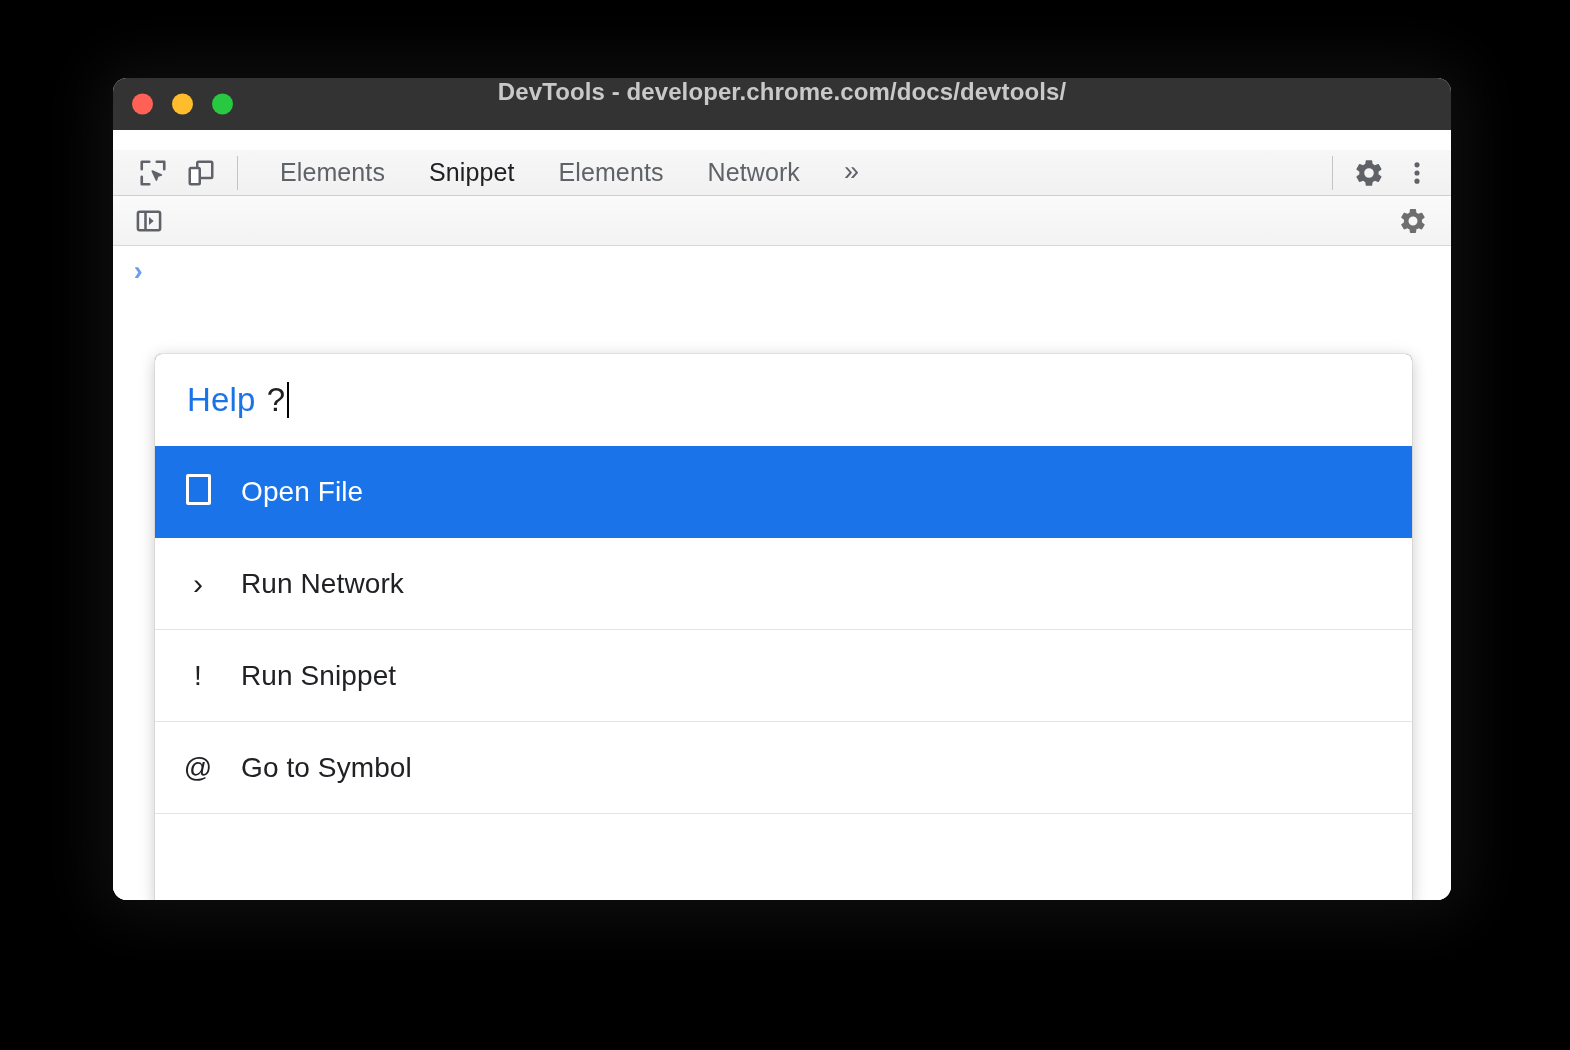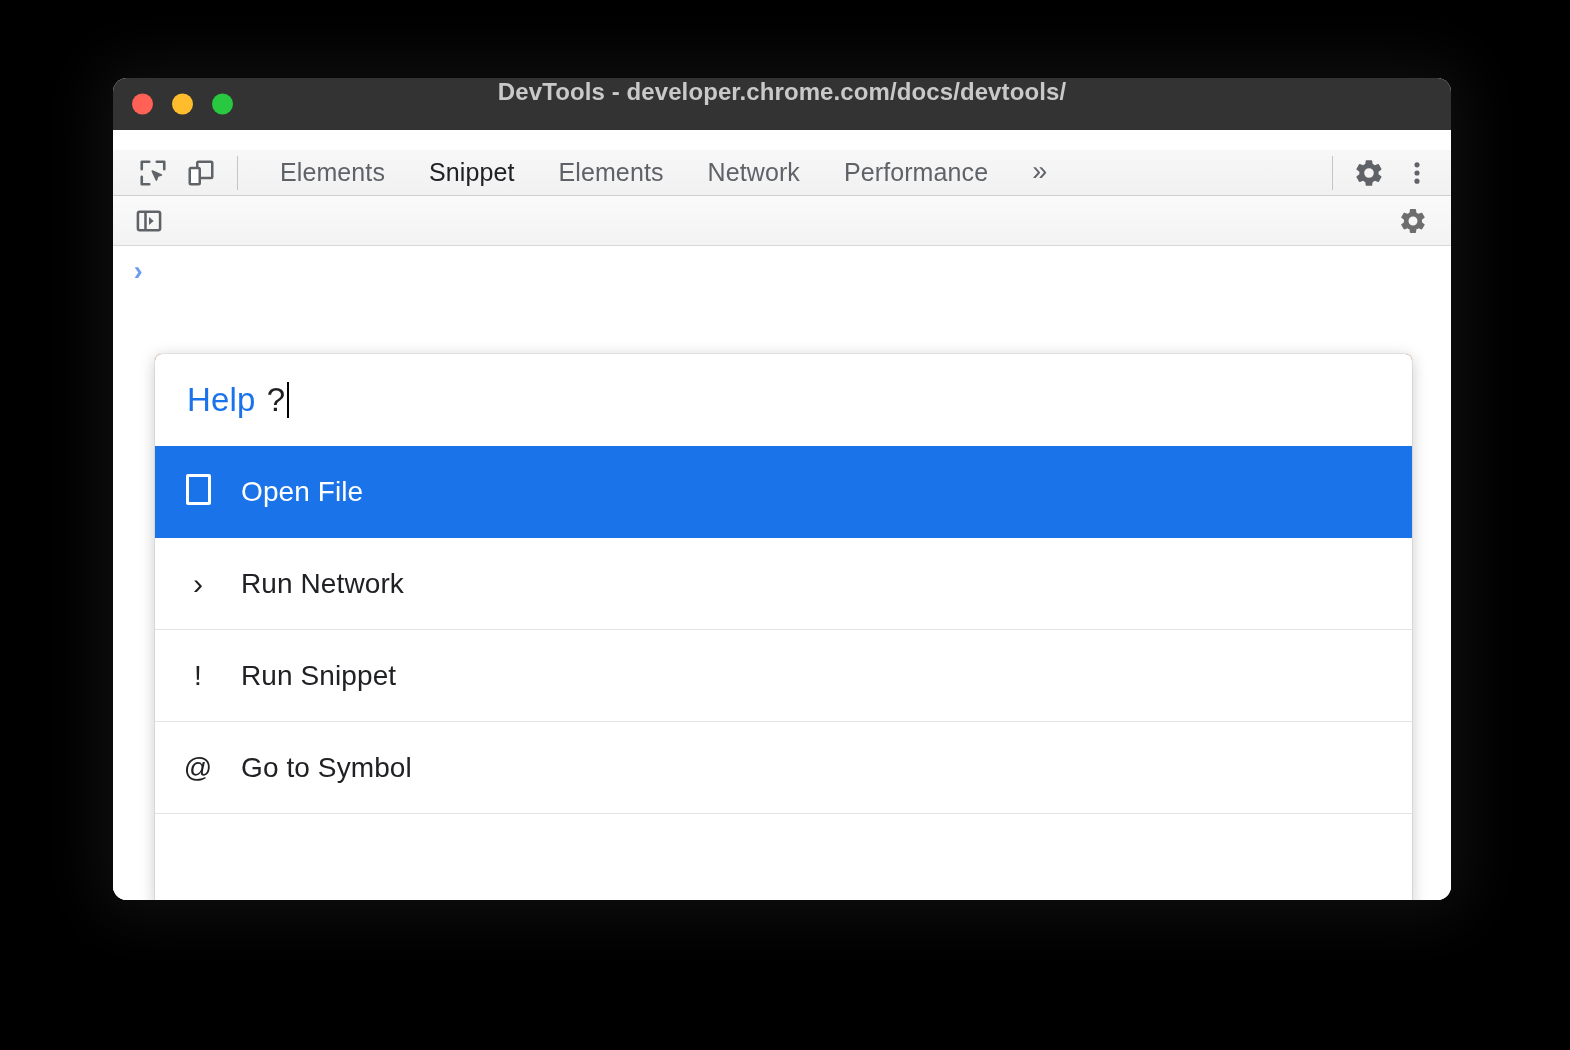--- a/index.html
+++ b/index.html
@@ -289,21 +289,20 @@
         </span>
       </div>
 
       <div class="tb-divider"></div>
 
       <div class="tabs">
         <div class="tab">Elements</div>
         <div class="tab active">Snippet</div>
         <div class="tab">Elements</div>
         <div class="tab">Network</div>
-        <div class="tab">Performance</div>
         <div class="tab-more">»</div>
       </div>
 
       <div class="toolbar-right">
         <div class="tb-divider"></div>
         <div class="tool-btn">
           <span>
             <svg width="32" height="32" viewBox="0 0 24 24">
               <path fill="#5f6368" d="M19.14 12.94a7.07 7.07 0 000-1.88l2.03-1.58a.5.5 0 00.12-.64l-1.92-3.32a.5.5 0 00-.61-.22l-2.39.96a7.03 7.03 0 00-1.63-.94l-.36-2.54a.5.5 0 00-.5-.42h-3.84a.5.5 0 00-.5.42l-.36 2.54c-.59.24-1.13.56-1.63.94l-2.39-.96a.5.5 0 00-.61.22L2.63 8.84a.5.5 0 00.12.64l2.03 1.58a7.07 7.07 0 000 1.88l-2.03 1.58a.5.5 0 00-.12.64l1.92 3.32c.13.22.39.3.61.22l2.39-.96c.5.38 1.04.7 1.63.94l.36 2.54c.04.24.25.42.5.42h3.84c.25 0 .46-.18.5-.42l.36-2.54c.59-.24 1.13-.56 1.63-.94l2.39.96c.22.08.48 0 .61-.22l1.92-3.32a.5.5 0 00-.12-.64l-2.03-1.58zM12 15.6A3.6 3.6 0 1112 8.4a3.6 3.6 0 010 7.2z"></path>
             </svg>

